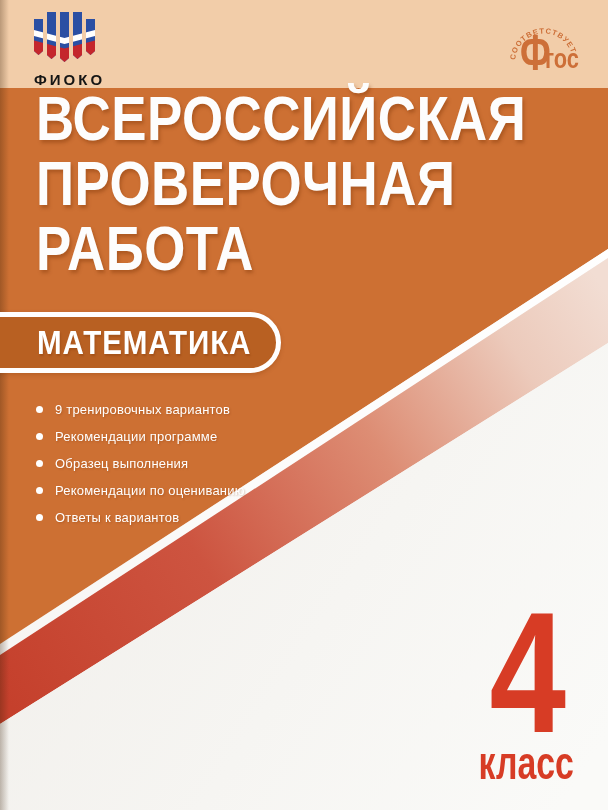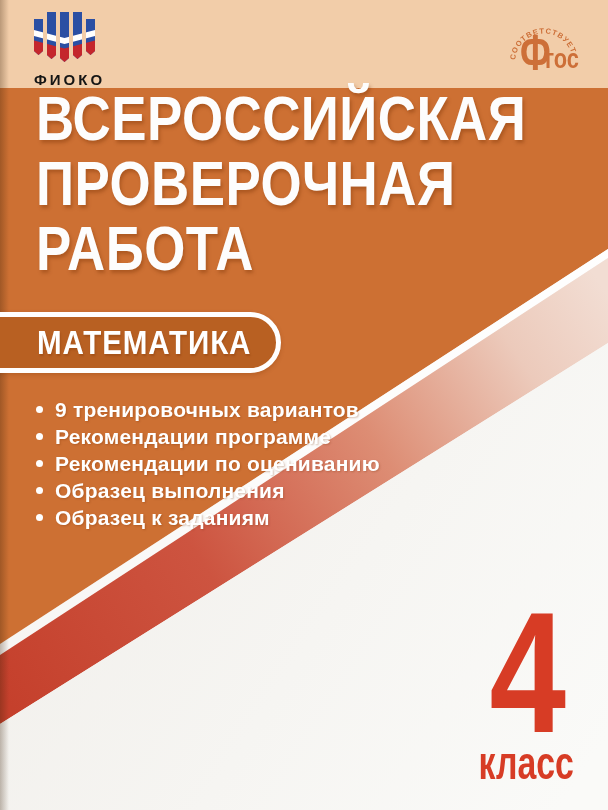--- a/index.html
+++ b/index.html
@@ -34,21 +34,21 @@
     display:inline-block;color:#ffffff;font-weight:700;font-size:34px;letter-spacing:1px;
     transform:scaleX(0.87);transform-origin:center;white-space:nowrap;
     text-shadow:1px 2px 2px rgba(120,50,5,0.3);
   }
 
   
   .features{position:absolute;left:36px;top:396px;margin:0;padding:0;list-style:none;}
   .features li{display:flex;align-items:center;height:27px;}
   .features .dot{width:7px;height:7px;border-radius:50%;background:#ffffff;margin-right:12px;flex:none;}
   .features .ftext{
-    color:#ffffff;font-size:21px;font-weight:700;letter-spacing:0.2px;white-space:nowrap;
+    color:#ffffff;font-size:13px;font-weight:400;letter-spacing:0.2px;white-space:nowrap;
     text-shadow:1px 1px 2px rgba(120,50,5,0.3);
   }
 
   
   .grade{position:absolute;right:16px;bottom:24px;text-align:center;color:#d73c25;}
   .grade-number{
     display:block;font-size:172px;font-weight:700;line-height:0.74;
     transform:scaleX(0.8);transform-origin:center;letter-spacing:-4px;
   }
   .grade-label{
@@ -139,29 +139,29 @@
     <li>
       <span class="dot"></span>
       <span class="ftext">9 тренировочных вариантов</span>
     </li>
     <li>
       <span class="dot"></span>
       <span class="ftext">Рекомендации программе</span>
     </li>
     <li>
       <span class="dot"></span>
+      <span class="ftext">Образец выполнения</span>
+    </li>
+    <li>
+      <span class="dot"></span>
       <span class="ftext">Рекомендации по оцениванию</span>
     </li>
     <li>
       <span class="dot"></span>
-      <span class="ftext">Образец выполнения</span>
-    </li>
-    <li>
-      <span class="dot"></span>
-      <span class="ftext">Образец к заданиям</span>
+      <span class="ftext">Ответы к вариантов</span>
     </li>
   </ul>
 
   <div class="grade">
     <span class="grade-number">4</span>
     <span class="grade-label">класс</span>
   </div>
 
 </div>
 

